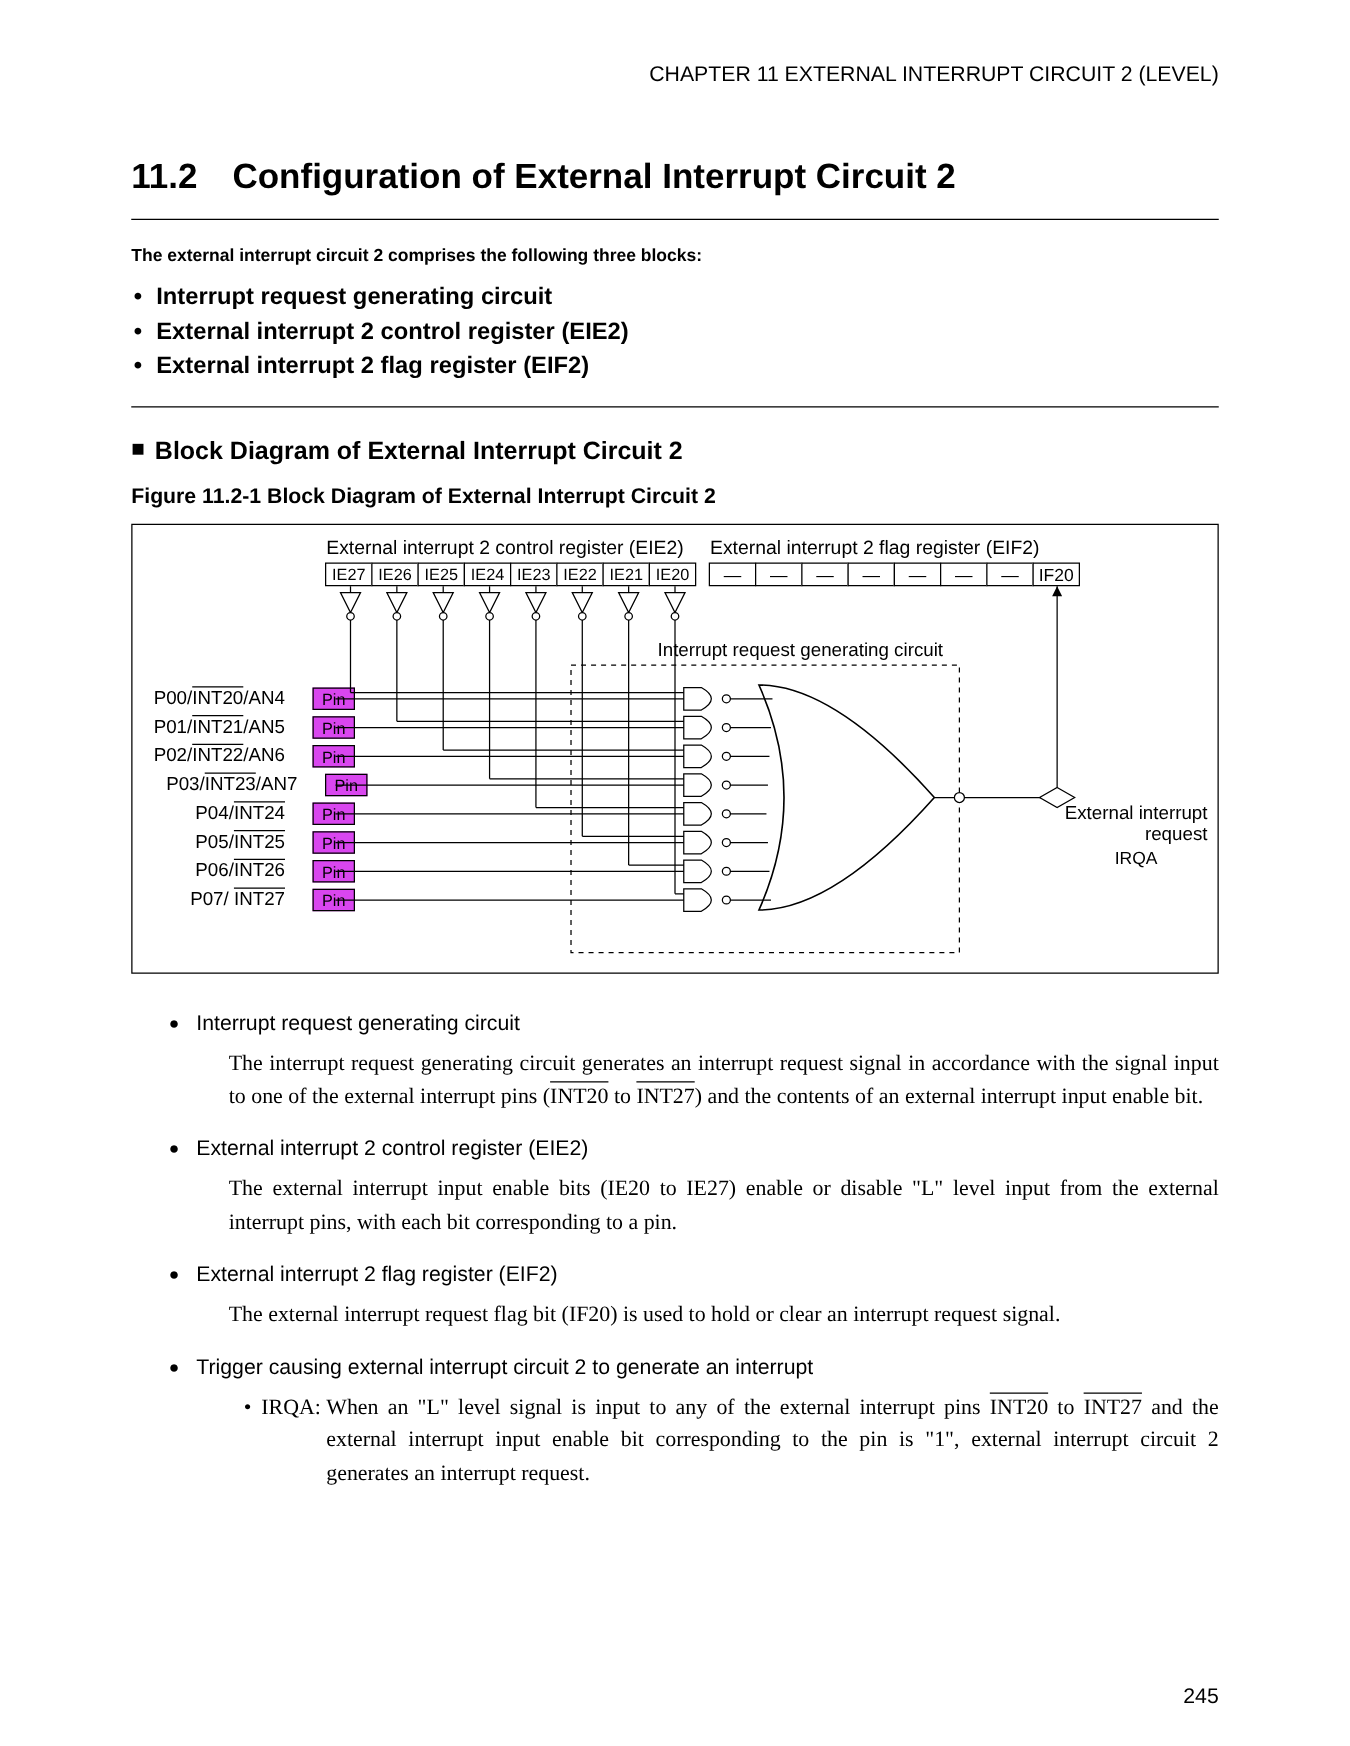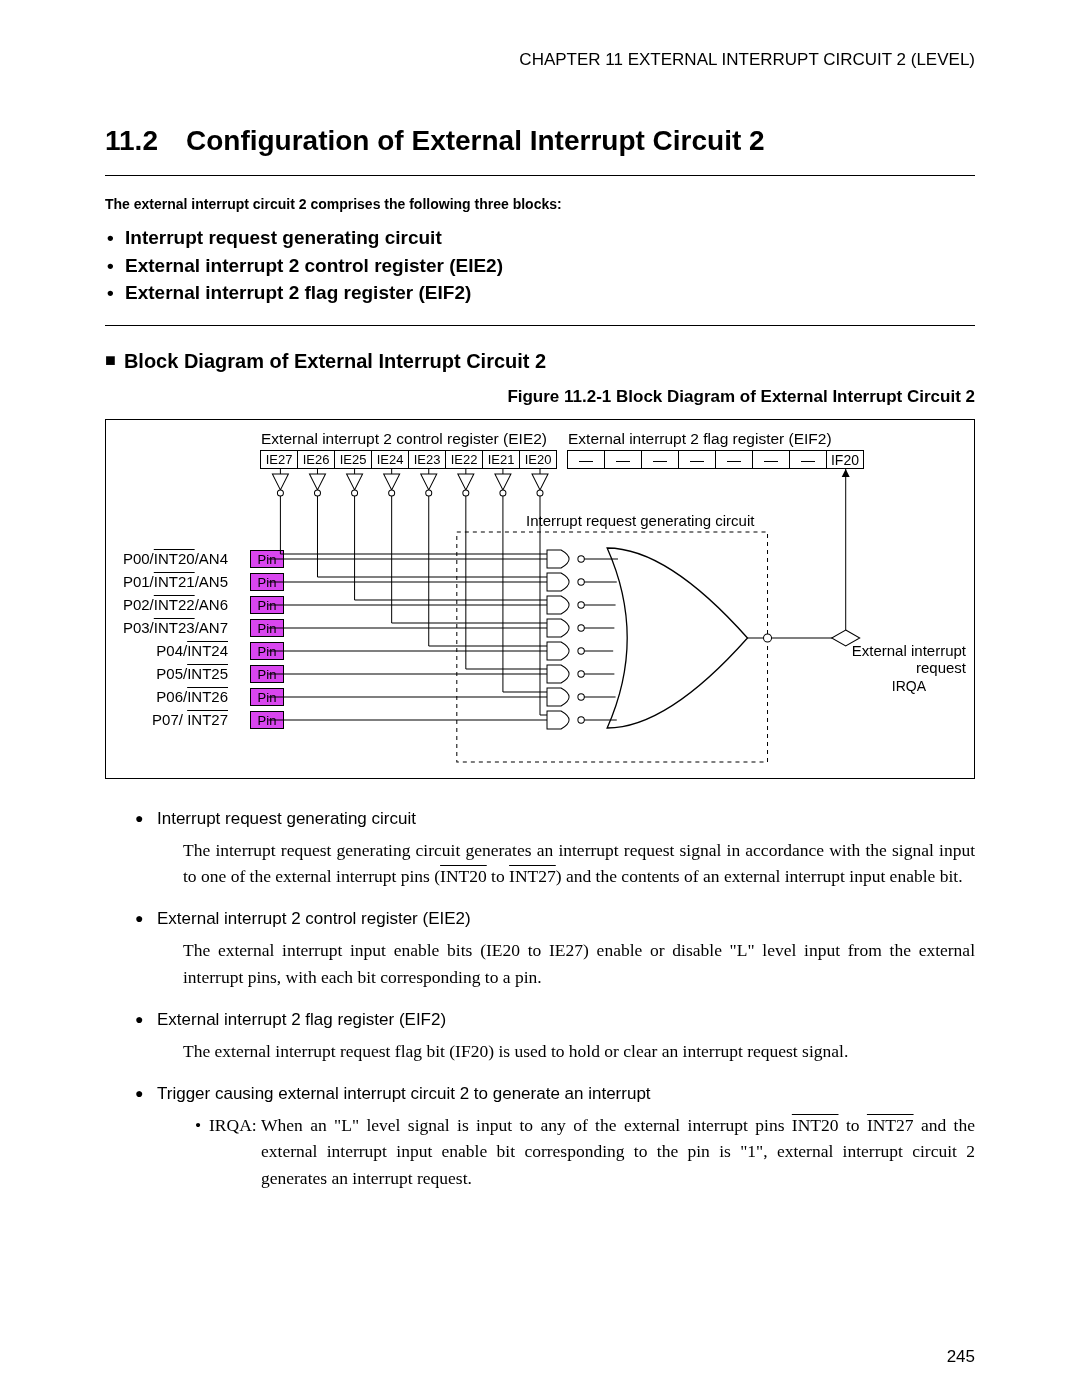--- a/index.html
+++ b/index.html
@@ -47,21 +47,21 @@
     position: absolute;
     left: 2px;
   }
   .subsection {
     font-size: 20px;
     font-weight: bold;
     margin: 24px 0 14px 0;
   }
   .subsection .sq { font-size: 18px; margin-right: 8px; position: relative; top: -2px; }
   .fig-caption {
-    text-align: right;
+    text-align: left;
     font-weight: bold;
     font-size: 17px;
     margin: 10px 0 12px 0;
   }
   .diagram-box {
     border: 1.5px solid #000;
     width: 100%;
     height: 360px;
     position: relative;
     margin-bottom: 30px;
@@ -197,21 +197,21 @@
     <span class="pinbox">Pin</span>
   </div>
   <div class="pin-row" style="left:2px; top:153px;justify-content:center;">
     <span class="pin-label"><span>P01/</span><span class="overline">INT21</span><span>/AN5</span></span>
     <span class="pinbox">Pin</span>
   </div>
   <div class="pin-row" style="left:2px; top:176px;">
     <span class="pin-label"><span>P02/</span><span class="overline">INT22</span><span>/AN6</span></span>
     <span class="pinbox">Pin</span>
   </div>
-  <div class="pin-row" style="left:2px; top:199px;">
+  <div class="pin-row" style="left:12px; top:199px;">
     <span class="pin-label"><span>P03/</span><span class="overline">INT23</span><span>/AN7</span></span>
     <span class="pinbox">Pin</span>
   </div>
   <div class="pin-row" style="left:2px; top:222px;">
     <span class="pin-label"><span>P04/</span><span class="overline">INT24</span><span></span></span>
     <span class="pinbox">Pin</span>
   </div>
   <div class="pin-row" style="left:2px; top:245px;">
     <span class="pin-label"><span>P05/</span><span class="overline">INT25</span><span></span></span>
     <span class="pinbox">Pin</span>

